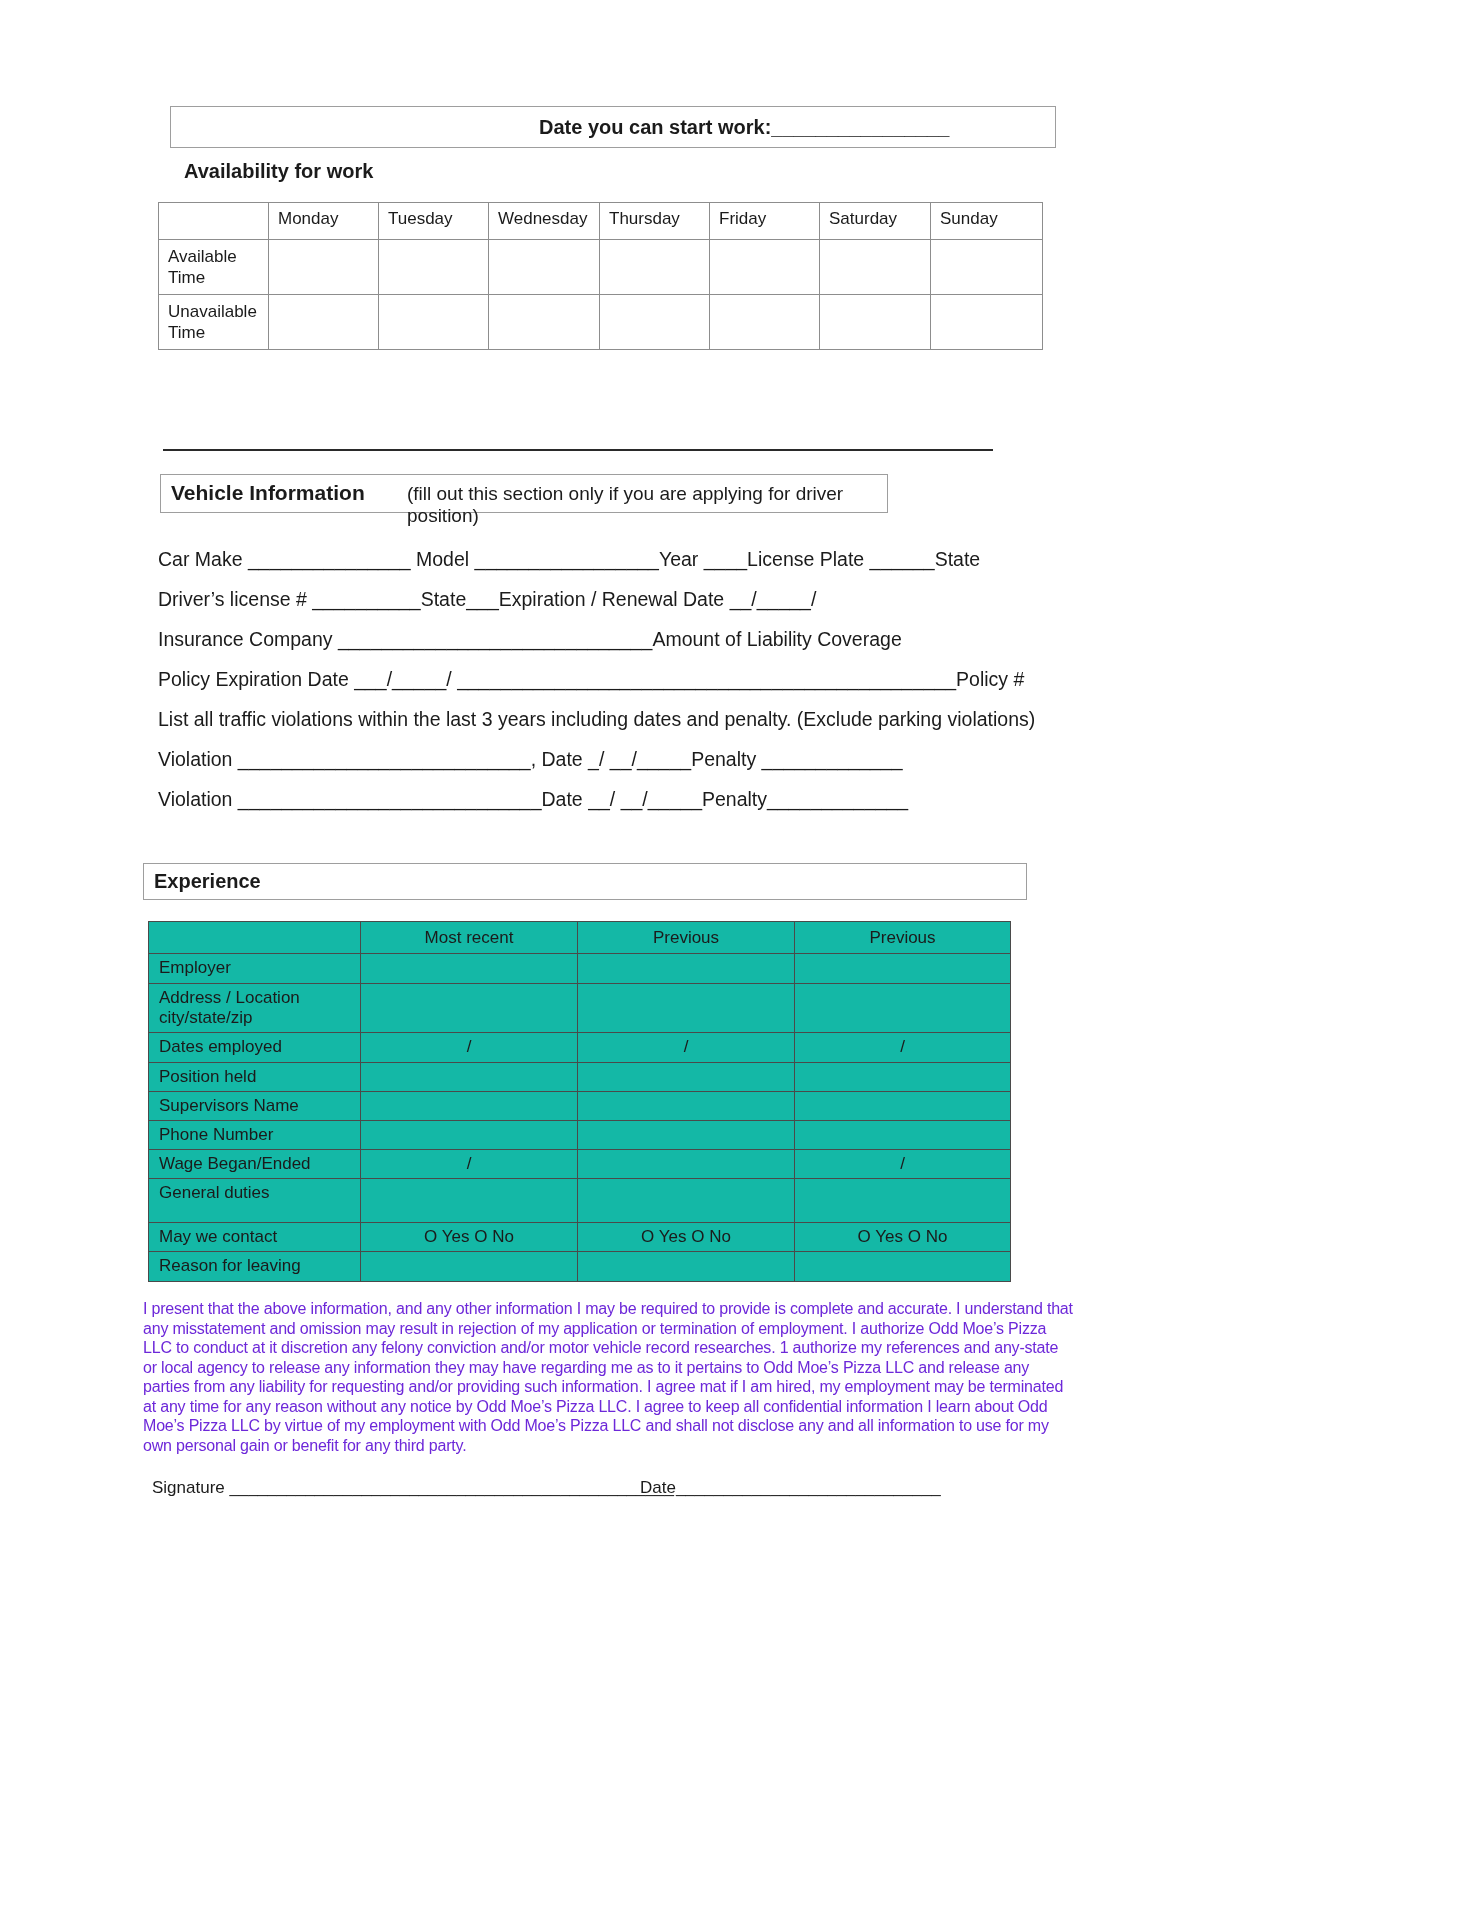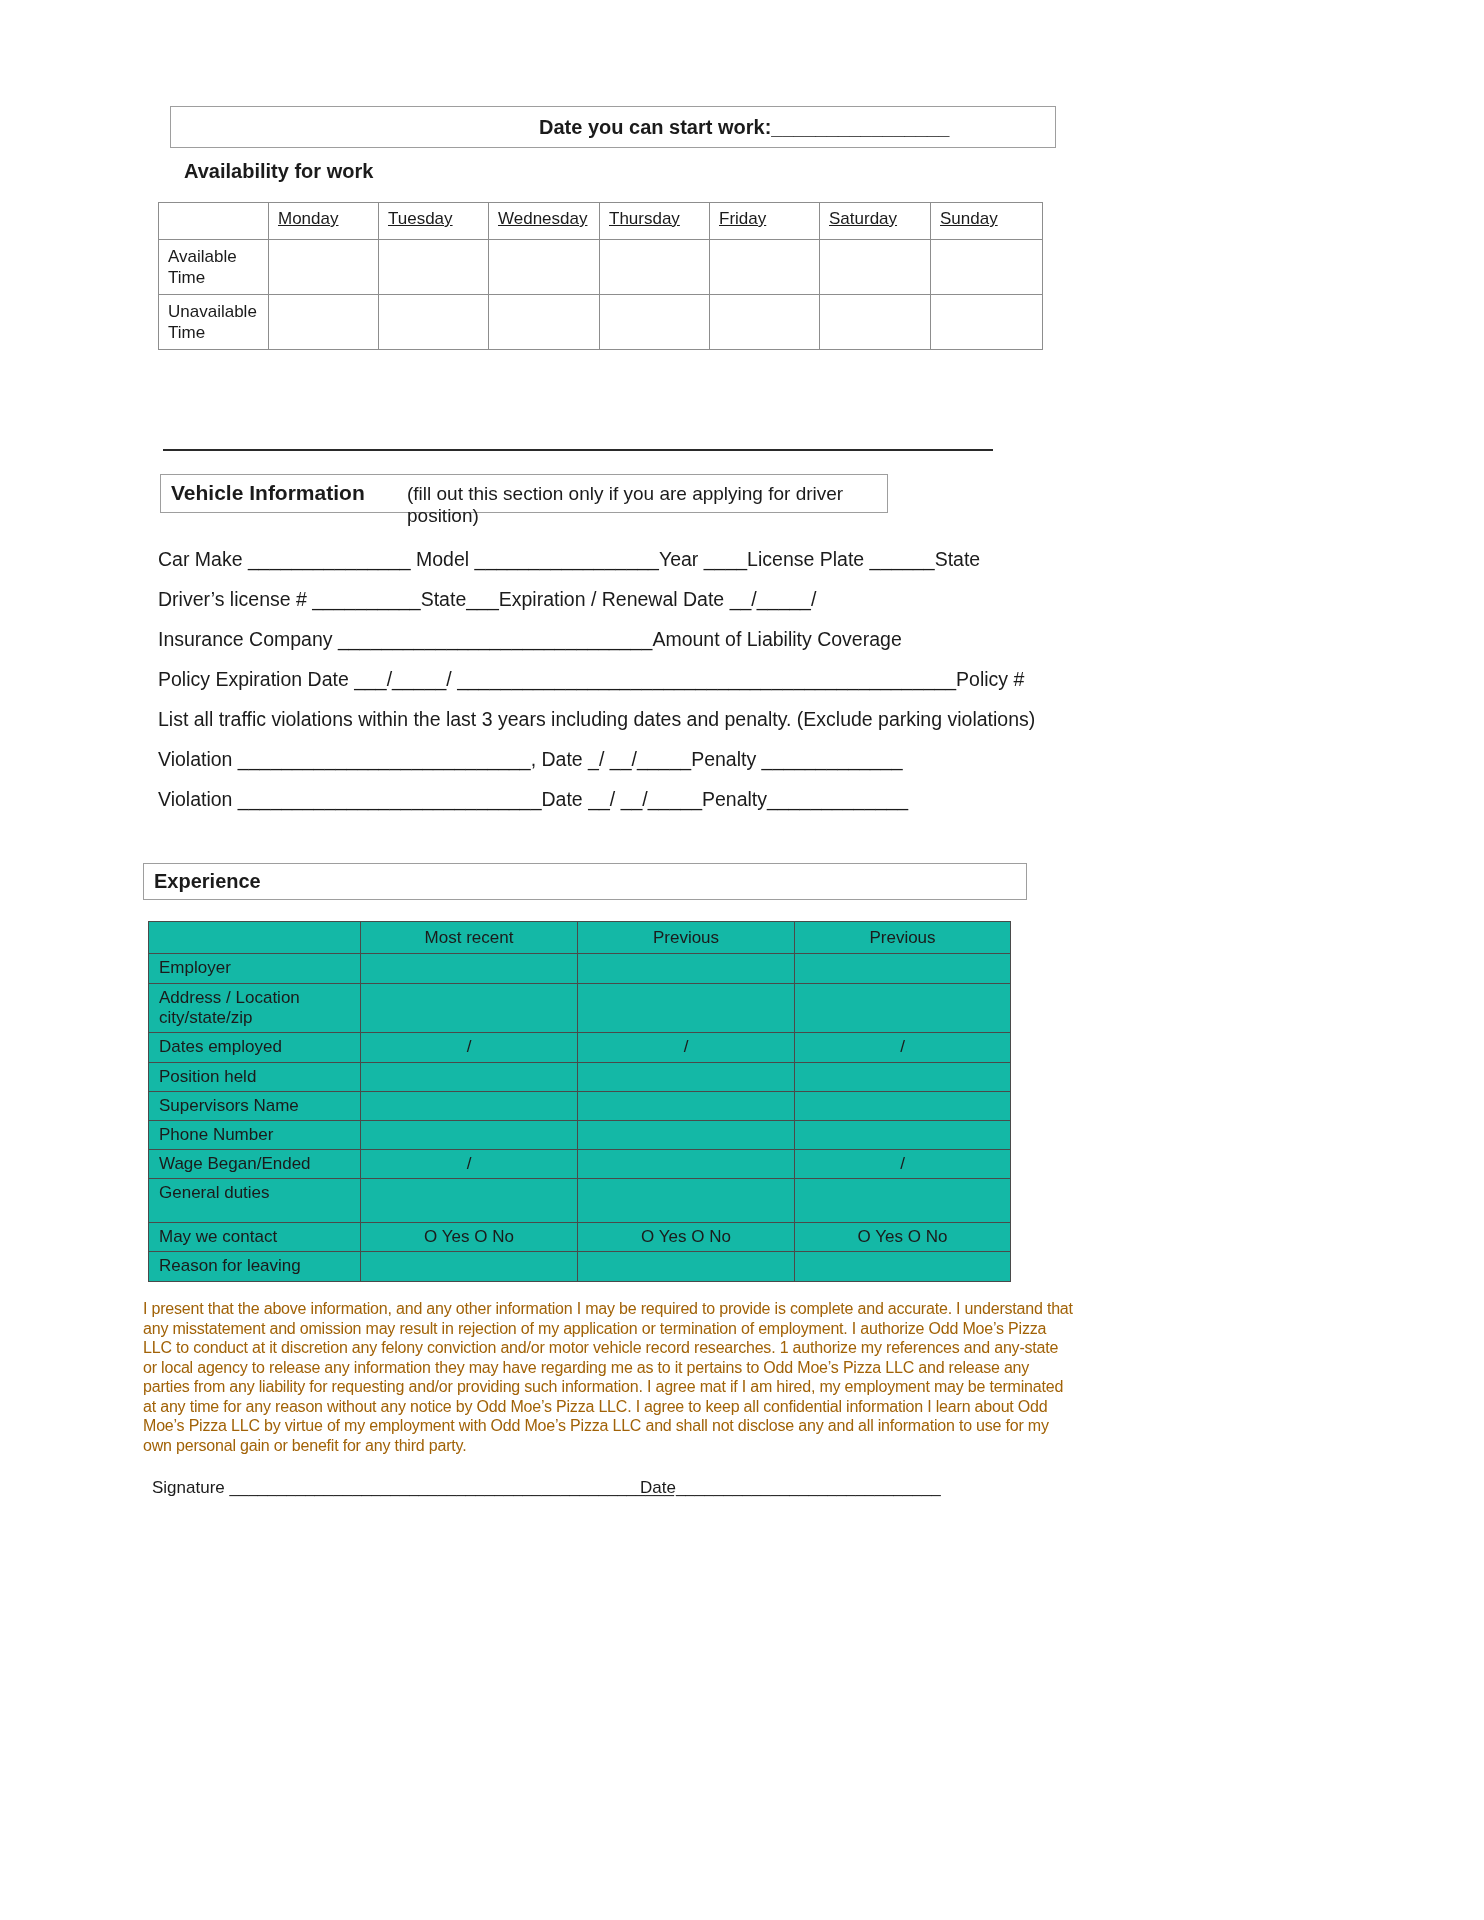--- a/index.html
+++ b/index.html
@@ -13,21 +13,21 @@
 
   
   .sec-box { position:absolute; border:1px solid #9e9e9e; background:#fff; }
   #avail-box { left:170px; top:106px; width:886px; height:42px; }
   #avail-box .title { position:absolute; left:13px; top:9px; font-size:20px; font-weight:bold;margin-top:44px; }
   #avail-box .start { position:absolute; left:368px; top:9px; font-size:20px; font-weight:bold; }
 
   
   .avail-table { position:absolute; left:158px; top:202px; width:884px; border-collapse:collapse; table-layout:fixed; }
   .avail-table th, .avail-table td { border:1px solid #8d8d8d; font-size:17px; font-weight:400; text-align:left; padding:6px 9px; vertical-align:top; background:#fff; }
-  .avail-table thead tr { height:37px;text-decoration:underline; }
+  .avail-table thead tr { height:37px; }
   .avail-table tbody tr { height:55px; }
   .avail-table .rlabel { line-height:21px; }
 
   .restrictions { position:absolute; left:161px; top:385px; font-size:17px; }
   .write-line { position:absolute; left:163px; top:433px; width:830px; height:18px; border-bottom:2px solid #2a2a2a; }
 
   #veh-box { left:160px; top:474px; width:728px; height:39px; }
   #veh-box .vtitle { position:absolute; left:10px; top:6px; font-size:21px; font-weight:bold; }
   #veh-box .vsub { position:absolute; left:246px; top:8px; font-size:19px; }
 
@@ -37,21 +37,21 @@
   #exp-box { left:143px; top:863px; width:884px; height:37px; }
   #exp-box .etitle { position:absolute; left:10px; top:6px; font-size:20px; font-weight:bold; }
 
   
   .exp-table { position:absolute; left:148px; top:921px; width:862px; border-collapse:collapse; table-layout:fixed; background:#fff; }
   .exp-table th, .exp-table td { border:1px solid #4a4a4a; font-size:17px; font-weight:400; vertical-align:top; background:#14b8a6; }
   .exp-table th { text-align:center; height:32px; padding-top:6px; }
   .exp-table td.rl { text-align:left; padding:4px 10px; white-space:pre-line; line-height:20px; }
   .exp-table td.cc { text-align:center; padding-top:4px; }
 
-  .legal { position:absolute; left:143px; top:1299px; width:932px; font-size:16px; line-height:19.5px; letter-spacing:-0.2px; color:#a16207; }
+  .legal { position:absolute; left:143px; top:1299px; width:932px; font-size:16px; line-height:19.5px; letter-spacing:-0.2px; color:#6d28d9; }
 
   .sig-label { position:absolute; top:1478px; font-size:17px; }
   #sig { left:152px; }
   #date { left:640px; }
 </style>
 </head>
 <body>
 
 <div class="page">
 

